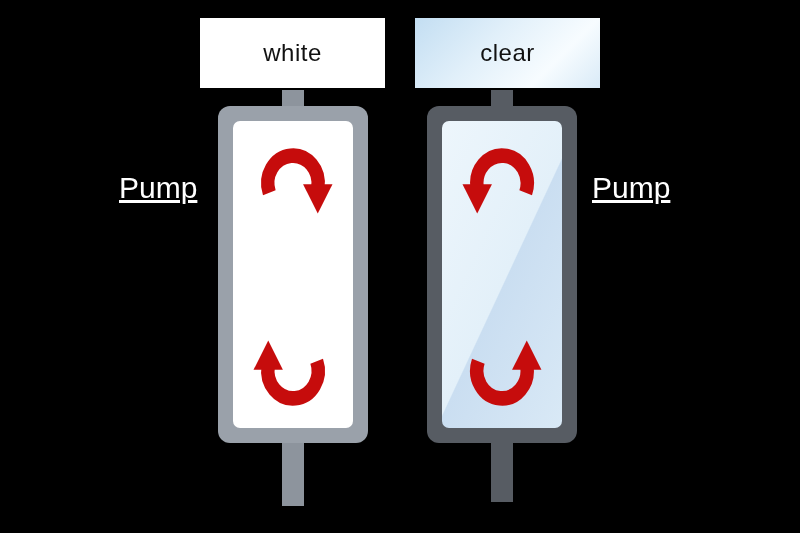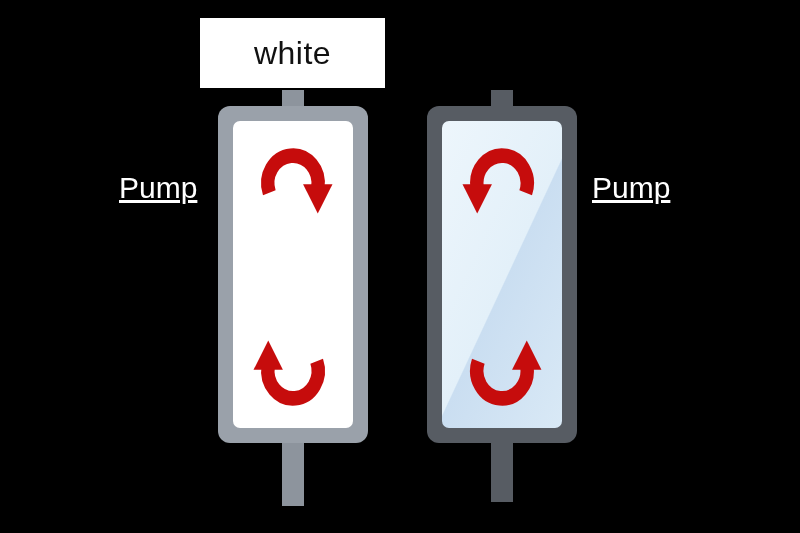--- a/index.html
+++ b/index.html
@@ -17,21 +17,21 @@
 
   
   .label-box {
     position: absolute;
     top: 18px;
     width: 185px;
     height: 70px;
     display: flex;
     align-items: center;
     justify-content: center;
-    font-size: 32px;
+    font-size: 24px;
     color: var(--label-text, #111);
     letter-spacing: 0.5px;
   }
   .label-box-white {
     left: 200px;
     background: var(--left-inner, #fff);
   }
   .label-box-clear {
     left: 415px;
     background: linear-gradient(135deg, #c3def2 0%, #e2f0fa 40%, #f7fcff 72%, #d9eaf7 100%);
@@ -100,20 +100,23 @@
   .pump-text-right { left: 592px; }
 </style>
 </head>
 <body>
 
 <div class="canvas">
 
   <div class="label-box label-box-white">
     <span>white</span>
   </div>
+  <div class="label-box label-box-clear">
+    <span>clear</span>
+  </div>
 
   <div class="pump-text pump-text-left">Pump</div>
   <div class="pump-text pump-text-right">Pump</div>
 
   <div class="stem stem-left stem-top"></div>
   <div class="stem stem-left stem-bottom-left"></div>
   <div class="stem stem-right stem-top"></div>
   <div class="stem stem-right stem-bottom-right"></div>
 
   <div class="pump pump-left">

